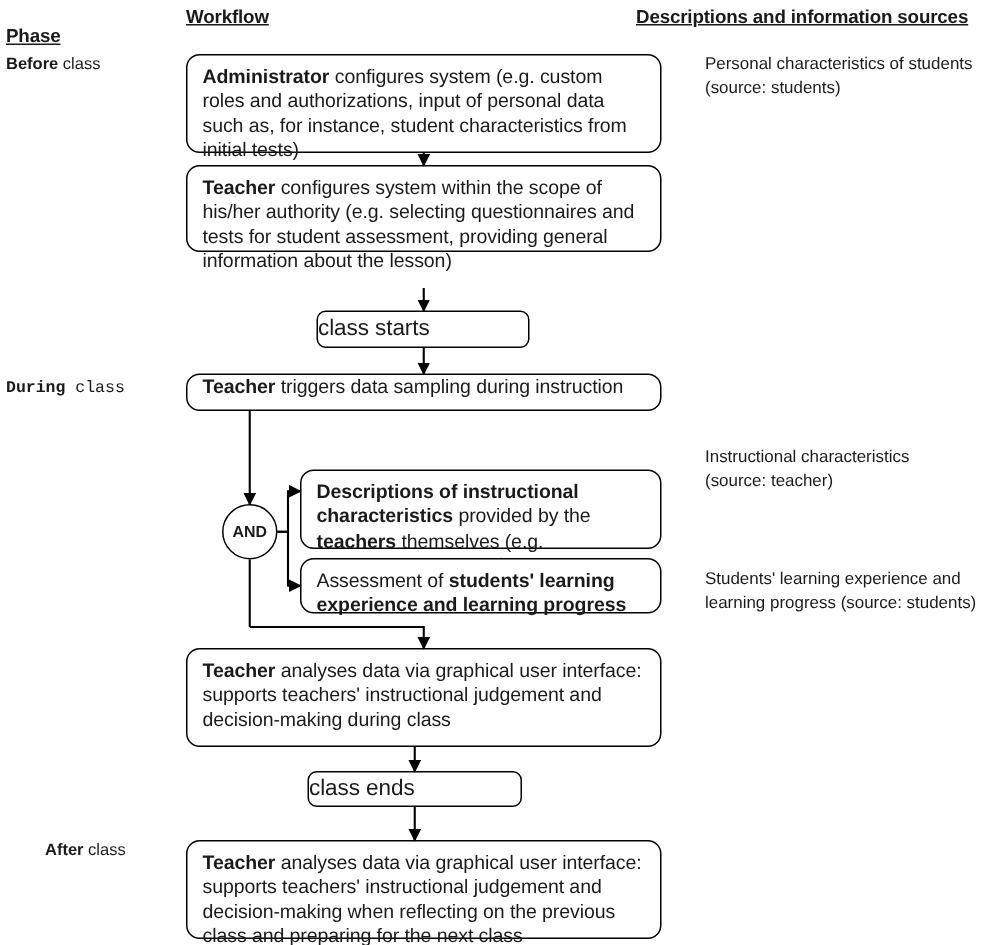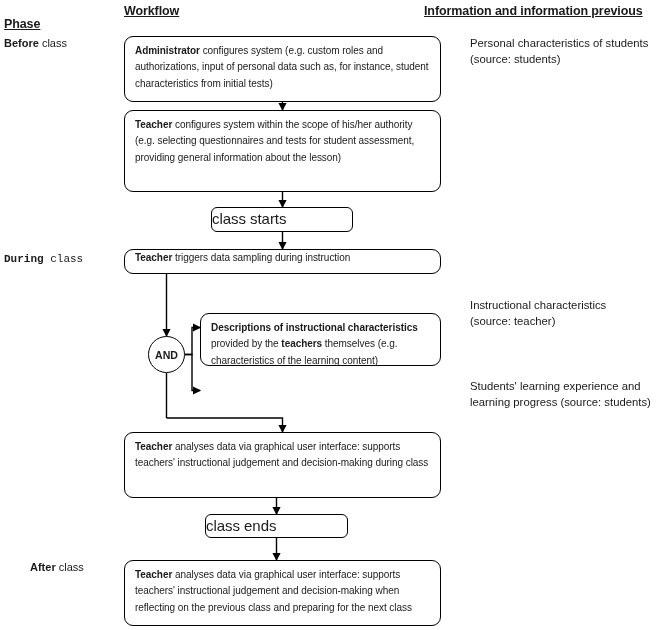--- a/index.html
+++ b/index.html
@@ -55,38 +55,38 @@
   #info-2 { left: 470px; top: 298px; }
   #info-3 { left: 470px; top: 379px; }
 
   
   .node {
     position: absolute;
     box-sizing: border-box;
     border: 1.4px solid #000;
     border-radius: 9px;
     background: #ffffff;
-    font-size: 10px;
+    font-size: 13px;
     line-height: 16.4px;
     padding: 6px 9px 5px 10px;
     letter-spacing: -0.05px;
   }
   .node b { font-weight: bold; }
   .node.pill {
     border-radius: 6px;
     text-align: center;
     padding: 0;
     display: flex;
     align-items: center;
     justify-content: flex-start;
     font-size: 15px;
   }
 
   #node-admin      { left: 124px; top: 36px;  width: 317px; height: 66px; }
-  #node-teacher-cfg{ left: 124px; top: 110px; width: 317px; height: 82px; }
+  #node-teacher-cfg{ left: 124px; top: 110px; width: 317px; height: 58px; }
   #node-class-start{ left: 211px; top: 207px; width: 142px; height: 25px; }
   #node-teacher-trg{ left: 124px; top: 249px; width: 317px; height: 25px;
                      display:flex; align-items:flex-start; padding-top:0; padding-bottom:0; }
   #node-desc       { left: 200px; top: 301px; width: 241px; height: 53px; margin-top: 12px; }
   #node-assess     { left: 200px; top: 372px; width: 241px; height: 37px; }
   #node-teacher-an1{ left: 124px; top: 432px; width: 317px; height: 66px; }
   #node-class-end  { left: 205px; top: 514px; width: 143px; height: 24px; }
   #node-teacher-an2{ left: 124px; top: 560px; width: 317px; height: 66px; }
 
   
@@ -117,21 +117,21 @@
     z-index: 2;
   }
 </style>
 </head>
 <body>
 
 <div id="canvas">
 
   <div class="col-head" id="head-phase">Phase</div>
   <div class="col-head" id="head-workflow">Workflow</div>
-  <div class="col-head" id="head-info">Information and information previous</div>
+  <div class="col-head" id="head-info">Descriptions and information sources</div>
 
   <div class="phase-label" id="phase-before"><b>Before</b><span> class</span></div>
   <div class="phase-label" id="phase-during"><b>During</b><span> class</span></div>
   <div class="phase-label" id="phase-after"><b>After</b><span> class</span></div>
 
   <div class="info-note" id="info-1">Personal characteristics of students
 (source: students)</div>
   <div class="info-note" id="info-2">Instructional characteristics
 (source: teacher)</div>
   <div class="info-note" id="info-3">Students' learning experience and
@@ -181,20 +181,23 @@
   </div>
 
   <div id="and-gate">
     <span>AND</span>
   </div>
 
   <div class="node" id="node-desc">
     <b>Descriptions of instructional characteristics</b><span> provided by the </span><b>teachers</b><span> themselves (e.g. characteristics of the learning content)</span>
   </div>
 
+  <div class="node" id="node-assess">
+    <span>Assessment of </span><b>students' learning experience and learning progress</b>
+  </div>
 
   <div class="node" id="node-teacher-an1">
     <b>Teacher</b><span> analyses data via graphical user interface: supports teachers' instructional judgement and decision-making during class</span>
   </div>
 
   <div class="node pill" id="node-class-end">
     <span>class ends</span>
   </div>
 
   <div class="node" id="node-teacher-an2">

